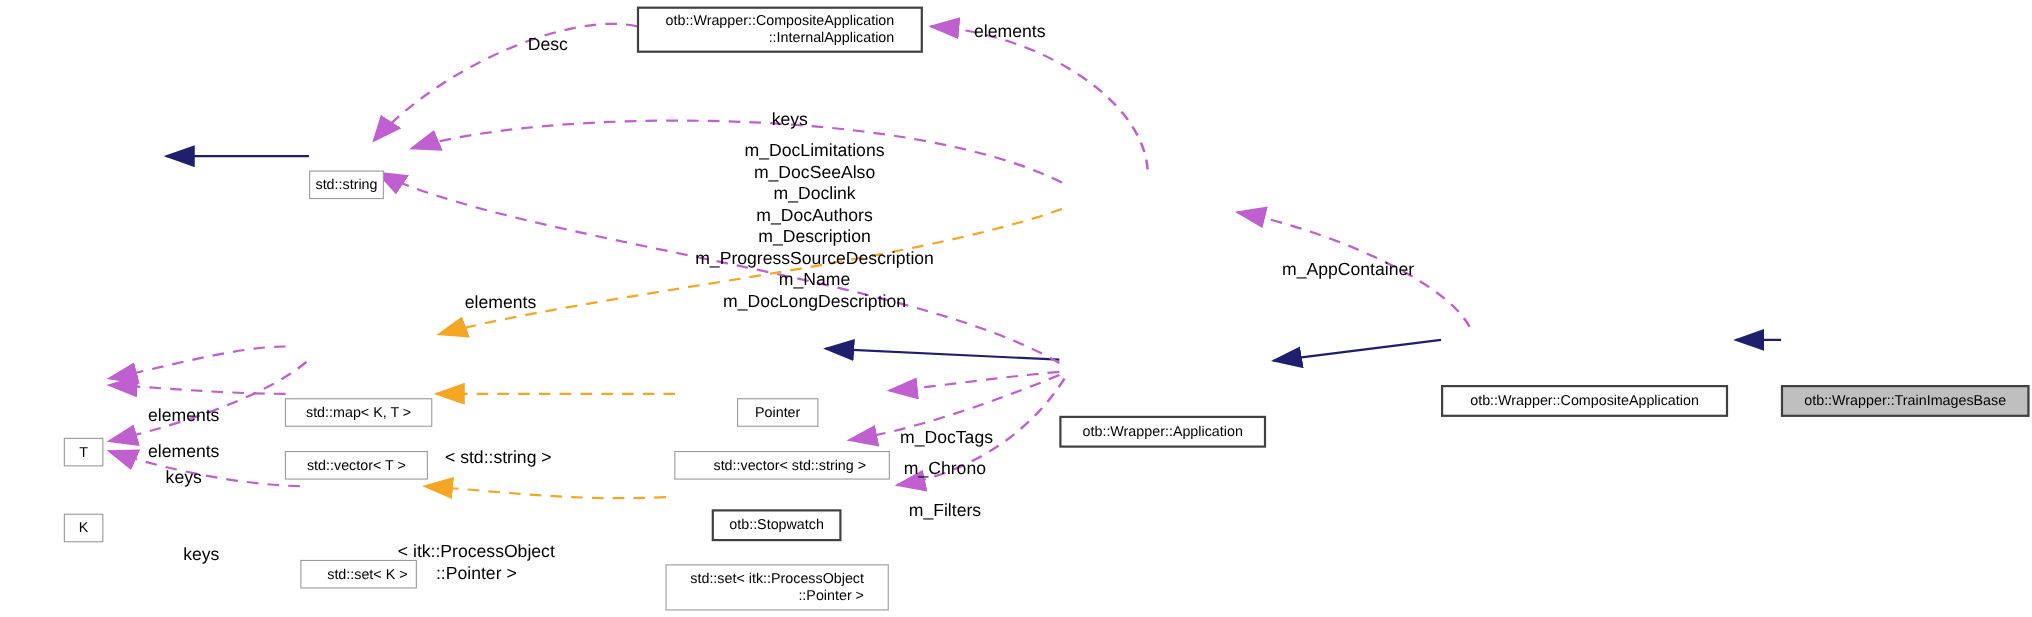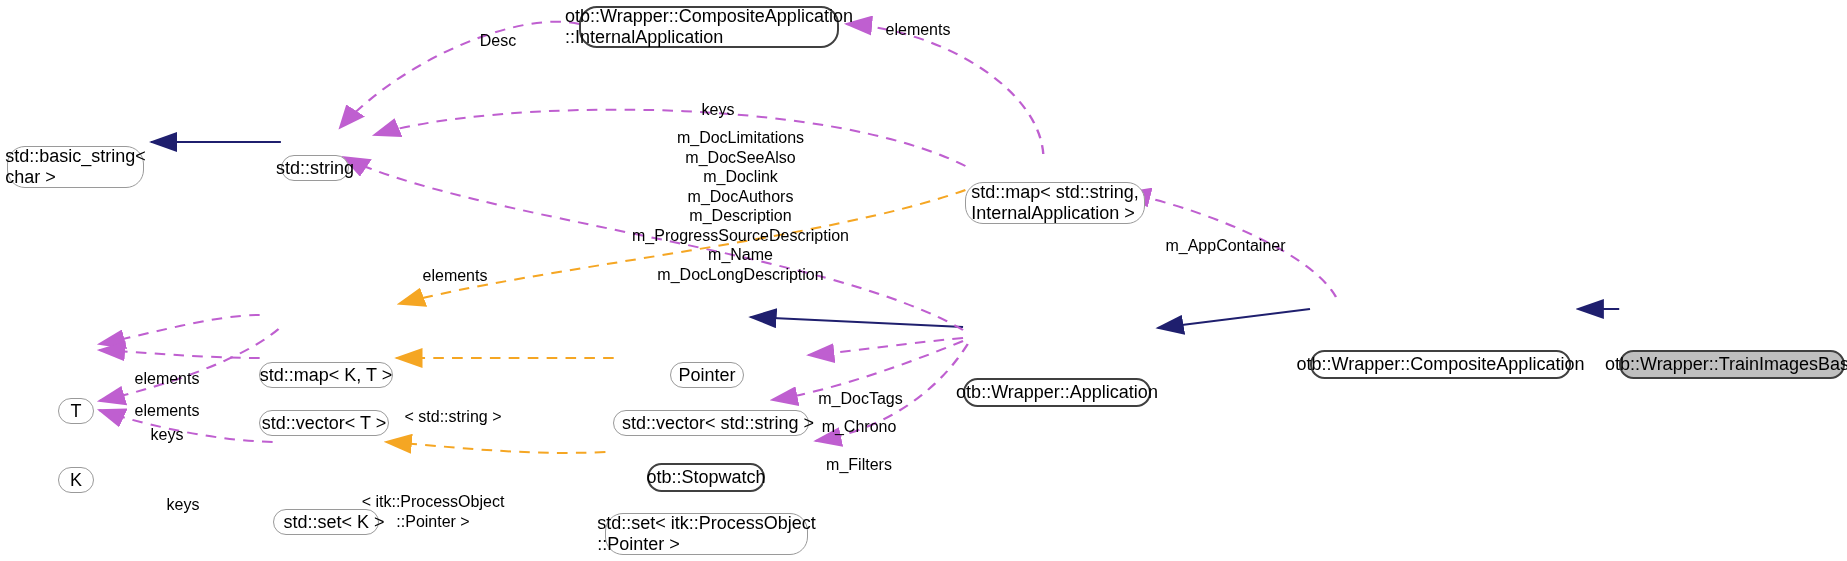--- a/index.html
+++ b/index.html
@@ -22,28 +22,27 @@
     top: 0;
     width: 1847px;
     height: 561px;
   }
   .node {
     position: absolute;
     box-sizing: border-box;
     display: flex;
     align-items: center;
     justify-content: center;
-    text-align: left;
+    text-align: right;
     line-height: 1.15;
-    font-size: 18px;
+    font-size: 13px;
     color: #000000;
     background: #ffffff;
     white-space: pre;
     z-index: 5;
-    border-radius: 18px;
   }
   .node.thin {
     border: 1px solid #9a9a9a;
   }
   .node.thick {
     border: 2px solid #404040;
   }
   .node.focus {
     border: 2px solid #404040;
     background: #bfbfbf;
@@ -124,27 +123,23 @@
 
       <path d="M520,358 C460,358 400,358 336,358" marker-end="url(#arrowTpl)"></path>
 
       <path d="M513,452 C440,456 380,446 327,442" marker-end="url(#arrowTpl)"></path>
     </g>
   </svg>
 
   <div class="node thick" style="left:579px;top:6px;width:260px;height:42px;">otb::Wrapper::CompositeApplication
 ::InternalApplication</div>
 
-  <div class="node thin" style="left:7px;top:146px;width:137px;height:42px;">std::basic_string&lt;
-char &gt;</div>
 
   <div class="node thin" style="left:281px;top:155px;width:68px;height:26px;">std::string</div>
 
-  <div class="node thin" style="left:965px;top:182px;width:180px;height:42px;">std::map&lt; std::string,
-InternalApplication &gt;</div>
 
   <div class="node thin" style="left:259px;top:362px;width:134px;height:26px;">std::map&lt; K, T &gt;</div>
 
   <div class="node thin" style="left:670px;top:362px;width:74px;height:26px;">Pointer</div>
 
   <div class="node thick" style="left:1310px;top:350px;width:261px;height:29px;">otb::Wrapper::CompositeApplication</div>
 
   <div class="node focus" style="left:1619px;top:350px;width:226px;height:29px;">otb::Wrapper::TrainImagesBase</div>
 
   <div class="node thin" style="left:58px;top:398px;width:36px;height:26px;">T</div>

